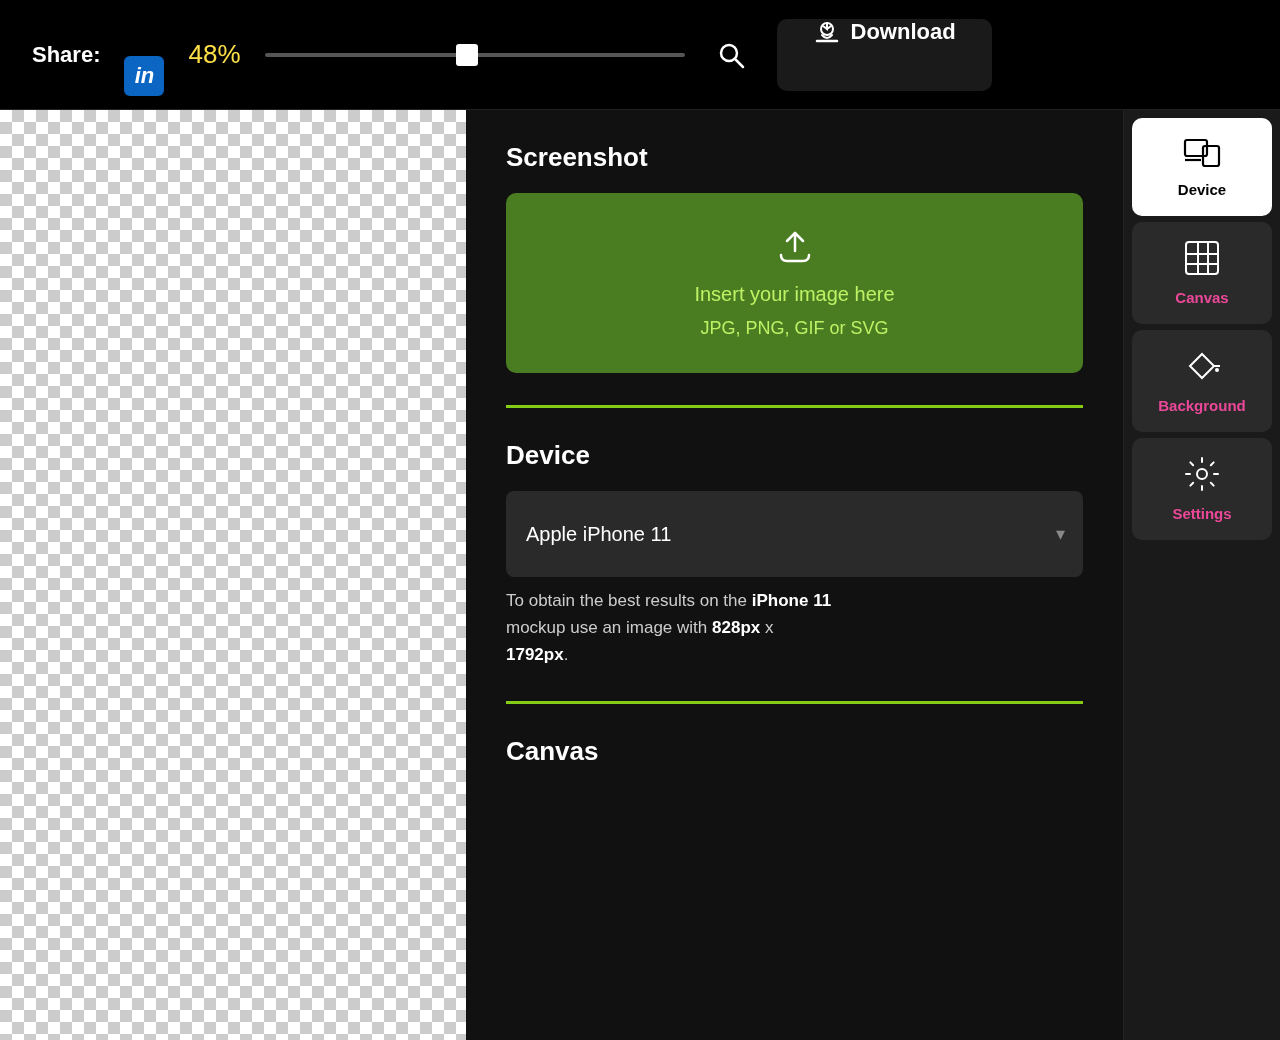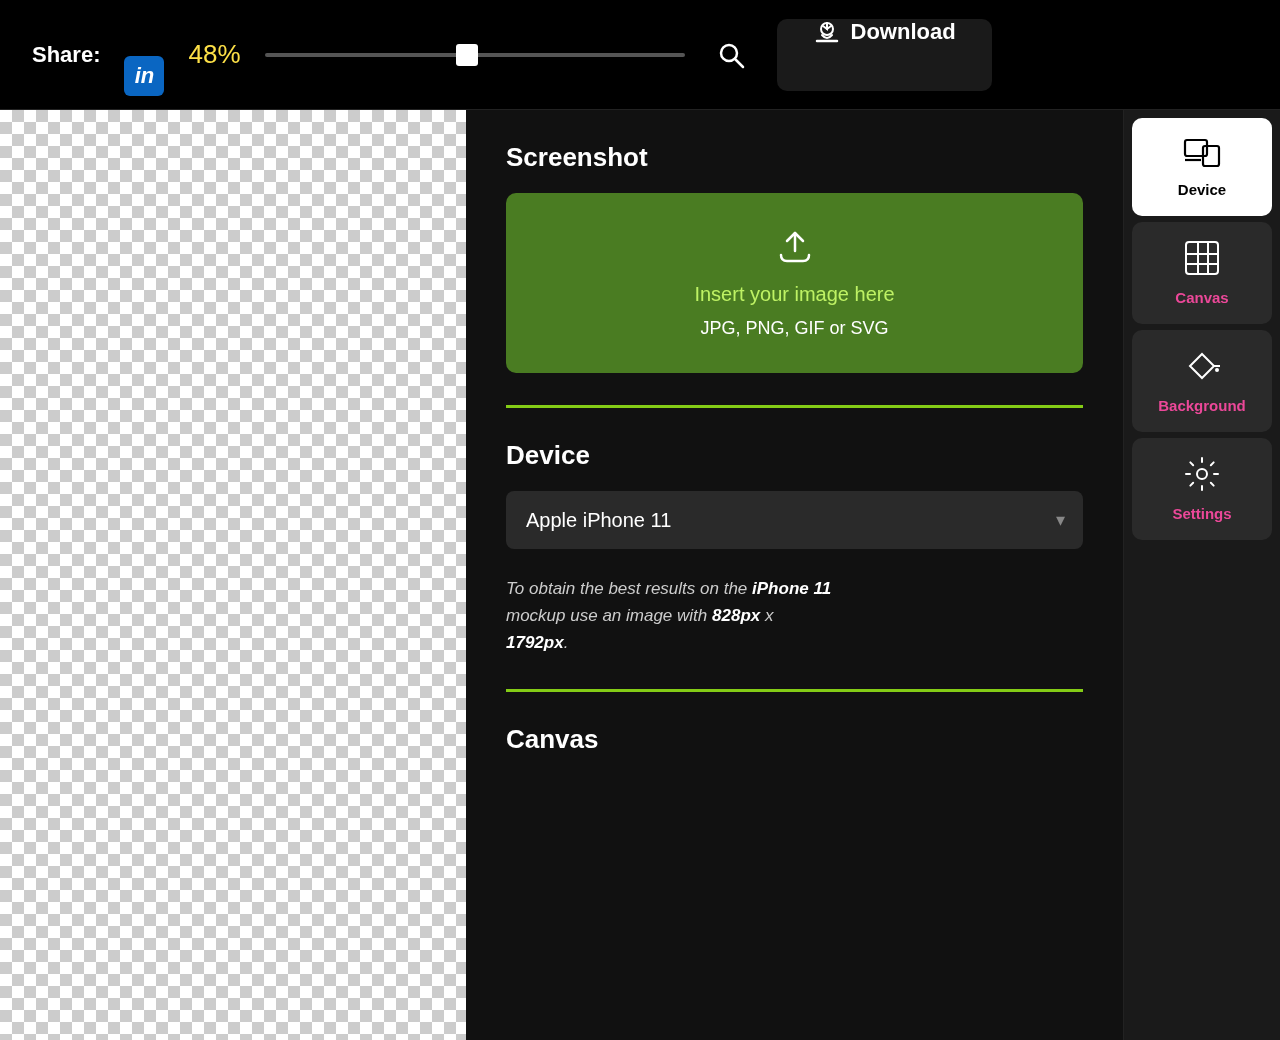--- a/index.html
+++ b/index.html
@@ -148,30 +148,30 @@
     .upload-icon {
       font-size: 32px;
       color: #fff;
     }
     .upload-text {
       font-size: 20px;
       color: #bef264;
     }
     .upload-formats {
       font-size: 18px;
-      color: #ffffff;
+      color: #bef264;
     }
 
     
     .select-field {
       width: 100%;
       background: #2a2a2a;
       border: none;
       border-radius: 8px;
-      padding: 18px 20px;
+      padding: 32px 20px;
       font-size: 20px;
       color: #fff;
       appearance: none;
       cursor: pointer;
       outline: none;
     }
     .select-wrapper {
       position: relative;
     }
     .select-wrapper::after {
@@ -179,25 +179,24 @@
       position: absolute;
       right: 18px;
       top: 50%;
       transform: translateY(-50%);
       color: #888;
       pointer-events: none;
       font-size: 18px;
     }
 
     .hint-text {
-      margin-top: 26px;
+      margin-top: 10px;
       font-size: 17px;
       color: #ccc;
       line-height: 1.6;
-      font-style: italic;
     }
     .hint-text strong {
       color: #fff;
       font-weight: 700;
     }
 
     
     .right-sidebar {
       width: 156px;
       flex-shrink: 0;

